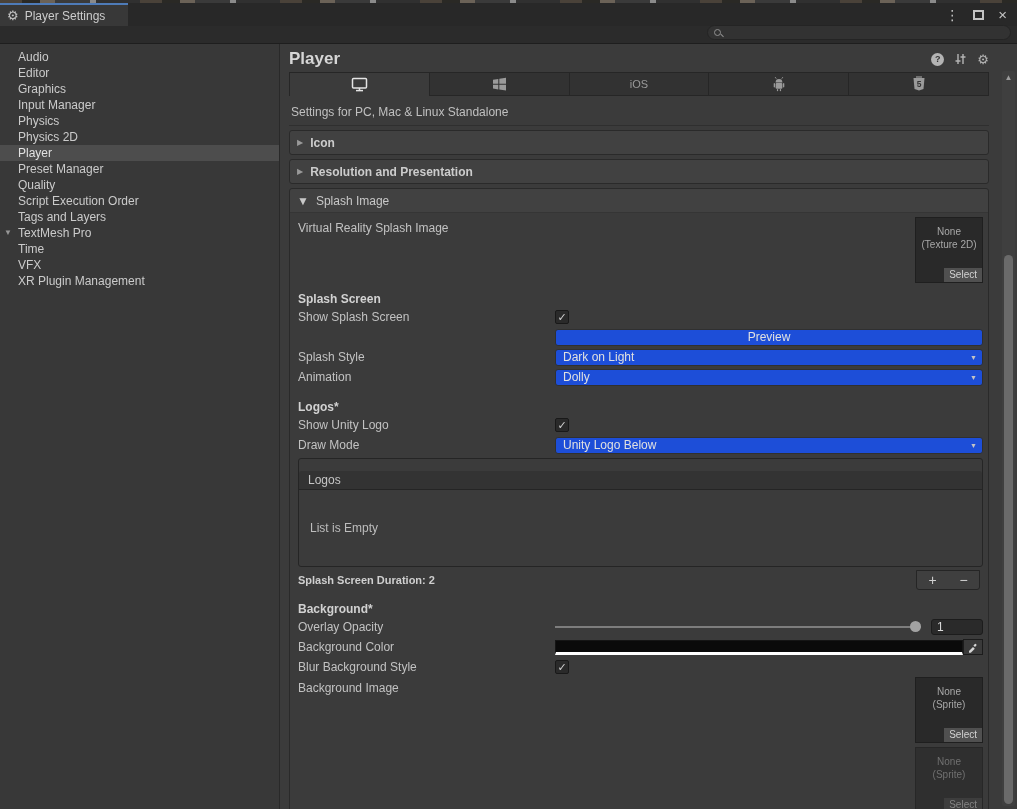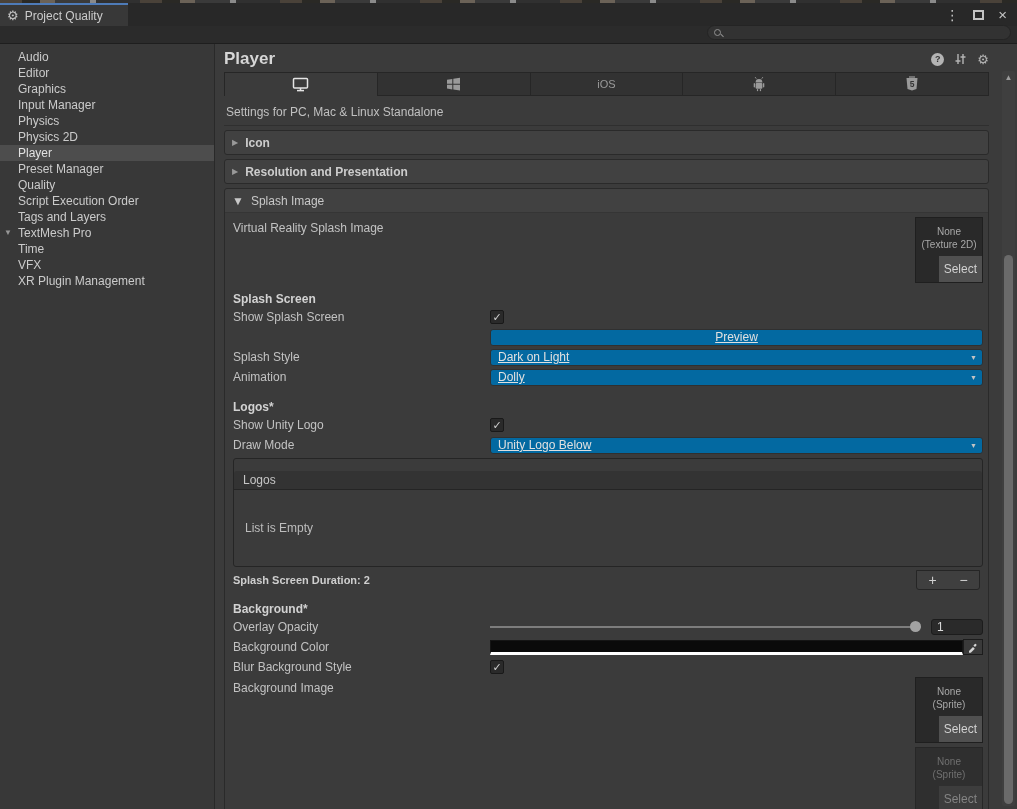--- a/index.html
+++ b/index.html
@@ -21,21 +21,21 @@
   .win-controls .close{ font-size:15px; line-height:1; }
   .toolbar{ height:18px; background:#2b2b2b; border-bottom:1px solid #1e1e1e; }
   .search{ position:absolute; right:6px; top:25px; width:304px; height:15px;
     background:#323232; border:1px solid #242424; border-radius:8px; }
   .mag{ position:absolute; left:6px; top:3px; width:7px; height:7px;
     border:1.4px solid #909090; border-radius:50%; }
   .mag::after{ content:""; position:absolute; left:5px; top:5px; width:4px; height:1.4px;
     background:#909090; transform:rotate(45deg); }
   
   .main{ position:absolute; top:44px; left:0; right:0; bottom:0; display:flex; }
-  .sidebar{ width:215px; background:#383838; border-right:1px solid #292929; padding-top:5px; flex:none; }
+  .sidebar{ width:280px; background:#383838; border-right:1px solid #292929; padding-top:5px; flex:none; }
   .side-item{ position:relative; height:16px; line-height:16px; padding-left:18px; color:#cbcbcb; white-space:nowrap; }
   .side-item.selected{ background:#4d4d4d; color:#e2e2e2; }
   .side-item.indent{ padding-left:38px; }
   .side-item .tri{ position:absolute; left:4px; top:0; font-size:8px; color:#969696; }
   .content{ flex:1; position:relative; padding:3px 28px 0 9px; background:#3b3b3b; }
   
   .title-row{ height:24px; display:flex; align-items:center; }
   .page-title{ font-size:17px; font-weight:bold; color:#d6d6d6; }
   .title-icons{ margin-left:auto; display:flex; align-items:center; gap:10px; }
   .help-ico{ width:13px; height:13px; border-radius:50%; background:#b4b4b4; color:#333;
@@ -60,28 +60,28 @@
   .sec-body{ padding:4px 5px 2px 8px; }
   .row{ display:flex; align-items:center; height:20px; }
   .row .label{ width:257px; flex:none; color:#c2c2c2; }
   .row .field{ flex:1; display:flex; align-items:center; min-width:0; }
   .bold-hdr{ font-weight:bold; color:#d2d2d2; height:16px; line-height:16px; }
   .mt4{margin-top:4px;} .mt11{margin-top:11px;} .mt12{margin-top:12px;}
   
   .checkbox{ width:14px; height:14px; background:#2a2a2a; border:1px solid #191919; border-radius:2px;
     display:flex; align-items:center; justify-content:center; }
   .checkbox .check{ color:#d0d0d0; font-size:11px; line-height:1; }
-  .btn, .dropdown{ flex:1; height:17px; background:#0369a1; border:1px solid #303030; border-radius:3px;
-    display:flex; align-items:center; color:#e0e0e0; position:relative; padding:0 7px;text-decoration:underline; }
+  .btn, .dropdown{ flex:1; height:17px; background:#1d4ed8; border:1px solid #303030; border-radius:3px;
+    display:flex; align-items:center; color:#e0e0e0; position:relative; padding:0 7px; }
   .btn{ justify-content:center; }
   .dropdown .dd-arrow{ position:absolute; right:5px; font-size:7px; color:#c4c4c4; }
   .picker{ width:68px; height:66px; margin-left:auto; background:#292929; border:1px solid #1f1f1f;
     position:relative; text-align:center; font-size:10px; color:#a8a8a8; padding-top:7px; line-height:13px; flex:none; }
   .picker .select-btn{ position:absolute; right:0; bottom:0; background:#505050; color:#d2d2d2;
-    font-size:12px; padding:7px 5px; line-height:12px; }
+    font-size:10px; padding:1px 5px; line-height:12px; }
   .picker.dim{ color:#707070; background:#2f2f2f; border-color:#272727; }
   .picker.dim .select-btn{ background:#3d3d3d; color:#848484; }
   .tall-row{ height:70px; align-items:flex-start; }
   .tall-row .label{ margin-top:4px; }
   .tall-row.dim .label{ color:#7d7d7d; }
   
   .list{ margin-top:3px; border:1px solid #252525; border-radius:3px; }
   .list .list-head{ height:19px; background:#333333; border-bottom:1px solid #252525;
     display:flex; align-items:center; padding-left:9px; color:#c6c6c6; border-radius:3px 3px 0 0;margin-top:12px; }
   .list .list-body{ height:76px; position:relative; }
@@ -108,21 +108,21 @@
 </style>
 </head>
 <body>
 
 <div class="screen">
   <div class="top-sliver"></div>
 
   <div class="tabbar">
     <div class="doc-tab">
       <span class="gear">⚙</span>
-      <span>Project Quality</span>
+      <span>Player Settings</span>
     </div>
     <div class="win-controls">
       <span class="menu">⋮</span>
       <span class="maxbox"></span>
       <span class="close">×</span>
     </div>
   </div>
 
   <div class="toolbar"></div>
   <div class="search">

